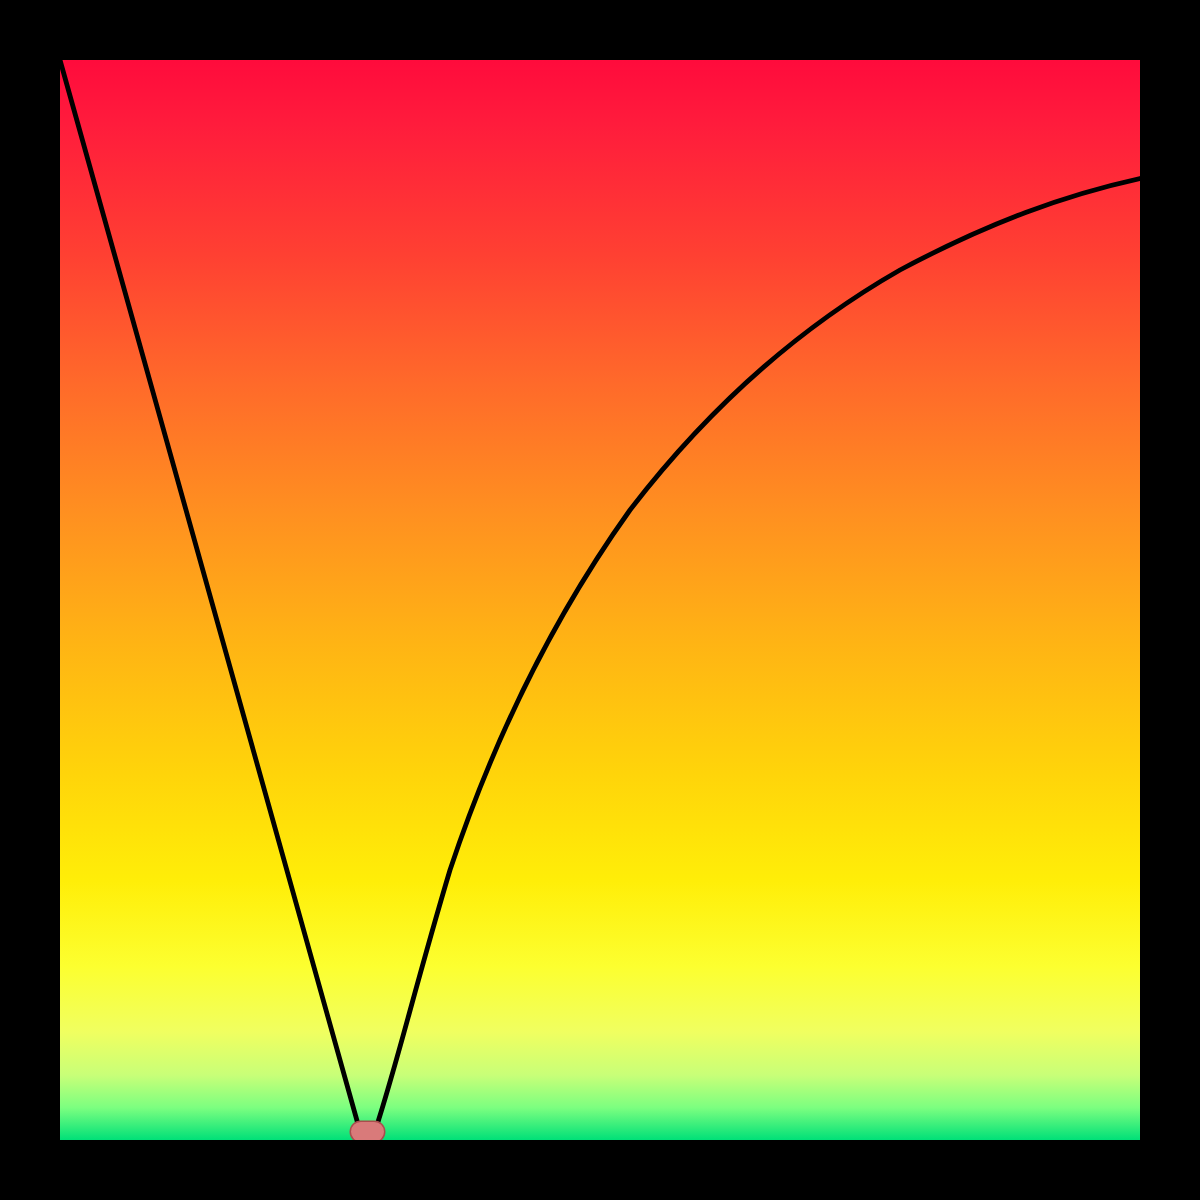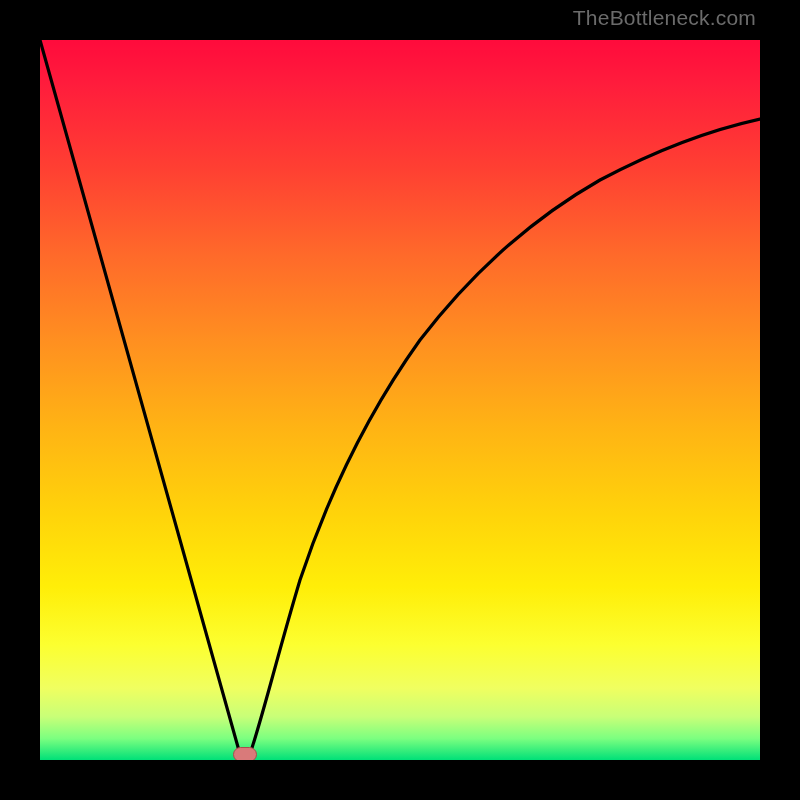--- a/index.html
+++ b/index.html
@@ -65,21 +65,20 @@
     border-radius: 50%;
     background: #d97a7a;
     border: 1px solid #a94d4d;
   }
 </style>
 </head>
 <body>
 
 <div class="frame">
 
-  <div class="watermark">TheBottleneck.com</div>
 
   <div class="plot-area">
     <div class="gradient-bg"></div>
 
     <svg class="curve-svg" viewBox="0 0 720 720" preserveAspectRatio="none">
       <path d="M 0 0
                L 201.6 720
                L 208 720
                C 222 680, 236 620, 260 540
                C 290 450, 330 370, 380 300

